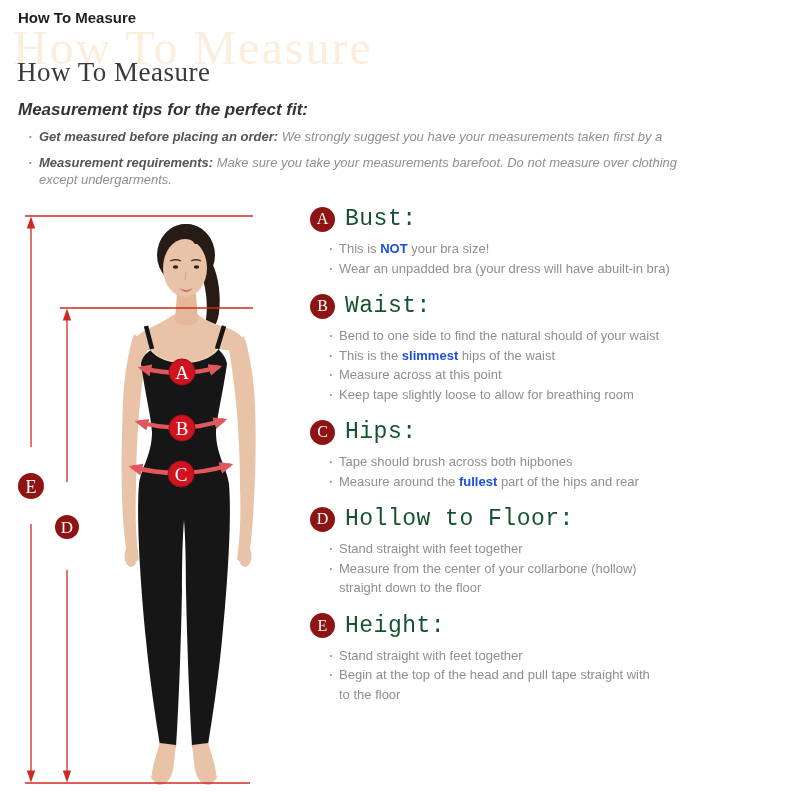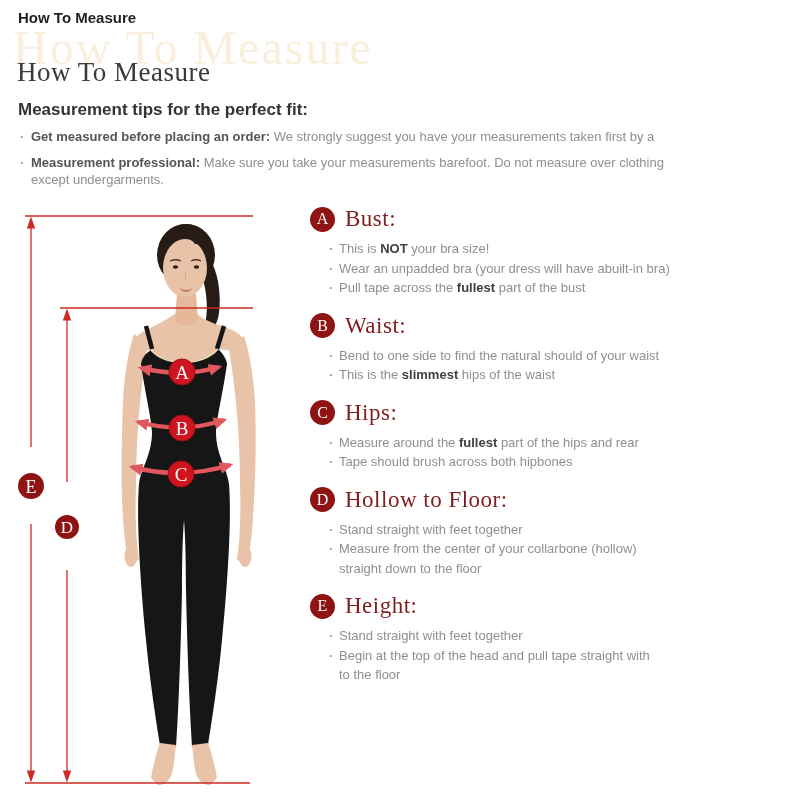--- a/index.html
+++ b/index.html
@@ -3,36 +3,36 @@
 <meta charset="utf-8">
 <style>
   html,body{margin:0;padding:0;background:#fff;}
   .page{position:relative;width:775px;height:802px;background:#fff;overflow:hidden;
         font-family:"Liberation Sans",sans-serif;}
   .crumb{position:absolute;left:18px;top:9px;font-size:15px;font-weight:bold;color:#1f1f1f;}
   .watermark{position:absolute;left:13px;top:20px;font-family:"Liberation Serif",serif;
         font-size:48px;letter-spacing:2px;color:#faeedd;white-space:nowrap;}
   .main-title{position:absolute;left:17px;top:57px;margin:0;font-family:"Liberation Serif",serif;
         font-size:27px;font-weight:400;color:#3a3a3a;letter-spacing:0.5px;}
-  .tips{position:absolute;left:18px;top:100px;width:745px;}
+  .tips{position:absolute;left:18px;top:100px;width:745px;font-style:italic;}
   .tips h2{margin:0 0 8px 0;font-size:17px;color:#333;}
-  .tips ul{list-style:none;margin:0;padding:0 0 0 2px;}
+  .tips ul{list-style:none;margin:8px;padding:0 0 0 2px;}
   .tips li{position:relative;padding-left:11px;font-size:13px;line-height:17px;
         color:#8f8f8f;margin-bottom:9px;}
   .tips li::before{content:"\00b7";position:absolute;left:0;top:0;color:#999;font-weight:bold;}
   .lead{color:#555;font-weight:bold;}
-  .em-red{color:#404040;font-weight:bold;}
+  .em-red{color:#1d4ed8;font-weight:bold;}
   .figure{position:absolute;left:0;top:200px;}
   .sections{position:absolute;left:310px;top:206px;width:470px;}
   .section{margin-bottom:15px;}
   .sec-head{display:flex;align-items:center;gap:10px;}
   .sec-badge{width:25px;height:25px;border-radius:50%;background:#8e1414;color:#fff;
         font-family:"Liberation Serif",serif;font-size:16px;display:flex;align-items:center;
         justify-content:center;flex:0 0 25px;}
-  .sec-title{font-family:Liberation Serif, serif;font-size:23px;color:#7f1d1d;
+  .sec-title{font-family:Liberation Mono, monospace;font-size:23px;color:#14532d;
         letter-spacing:0.5px;}
   .sec-bullets{list-style:none;margin:7px 0 0 19px;padding:0;}
   .sec-bullets li{position:relative;padding-left:10px;font-size:13px;line-height:19.5px;
         color:#8f8f8f;}
   .sec-bullets li::before{content:"\00b7";position:absolute;left:0;top:0;color:#999;
         font-weight:bold;}
   .svg-letter{font-family:"Liberation Serif",serif;fill:#ffffff;}
 </style>
 </head>
 <body>
@@ -40,21 +40,21 @@
 <div class="page">
 
   <div class="crumb">How To Measure</div>
   <div class="watermark">How To Measure</div>
   <h1 class="main-title">How To Measure</h1>
 
   <div class="tips">
     <h2>Measurement tips for the perfect fit:</h2>
     <ul>
         <li><span class="lead">Get measured before placing an order:</span><span> We strongly suggest you have your measurements taken first by a</span><br></li>
-        <li><span class="lead">Measurement professional:</span><span> Make sure you take your measurements barefoot. Do not measure over clothing</span><br><span>except undergarments.</span></li>
+        <li><span class="lead">Measurement requirements:</span><span> Make sure you take your measurements barefoot. Do not measure over clothing</span><br><span>except undergarments.</span></li>
       </ul>
   </div>
 
   <svg class="figure" width="305" height="602" viewBox="0 200 305 602" xmlns="http://www.w3.org/2000/svg">
     <defs>
       <marker id="ah" viewBox="0 0 3.6 3.2" markerWidth="3.1" markerHeight="2.9" refX="2.7" refY="1.6" orient="auto-start-reverse">
         <path d="M0,0 L3.6,1.6 L0,3.2 Z" fill="#e0585e"></path>
       </marker>
     </defs>
 
@@ -128,41 +128,42 @@
 
   <div class="sections">
       <div class="section">
         <div class="sec-head">
           <span class="sec-badge">A</span>
           <span class="sec-title">Bust:</span>
         </div>
         <ul class="sec-bullets">
           <li><span>This is </span><span class="em-red">NOT</span><span> your bra size!</span></li>
           <li><span>Wear an unpadded bra (your dress will have abuilt-in bra)</span></li>
-          <li><span>Pull tape across the </span><span class="em-red">fullest</span><span> part of the bust</span></li>
         </ul>
       </div>
       <div class="section">
         <div class="sec-head">
           <span class="sec-badge">B</span>
           <span class="sec-title">Waist:</span>
         </div>
         <ul class="sec-bullets">
           <li><span>Bend to one side to find the natural should of your waist</span></li>
           <li><span>This is the </span><span class="em-red">slimmest</span><span> hips of the waist</span></li>
+          <li><span>Measure across at this point</span></li>
+          <li><span>Keep tape slightly loose to allow for breathing room</span></li>
         </ul>
       </div>
       <div class="section">
         <div class="sec-head">
           <span class="sec-badge">C</span>
           <span class="sec-title">Hips:</span>
         </div>
         <ul class="sec-bullets">
+          <li><span>Tape should brush across both hipbones</span></li>
           <li><span>Measure around the </span><span class="em-red">fullest</span><span> part of the hips and rear</span></li>
-          <li><span>Tape should brush across both hipbones</span></li>
         </ul>
       </div>
       <div class="section">
         <div class="sec-head">
           <span class="sec-badge">D</span>
           <span class="sec-title">Hollow to Floor:</span>
         </div>
         <ul class="sec-bullets">
           <li><span>Stand straight with feet together</span></li>
           <li><span>Measure from the center of your collarbone (hollow)</span><br><span>straight down to the floor</span></li>

